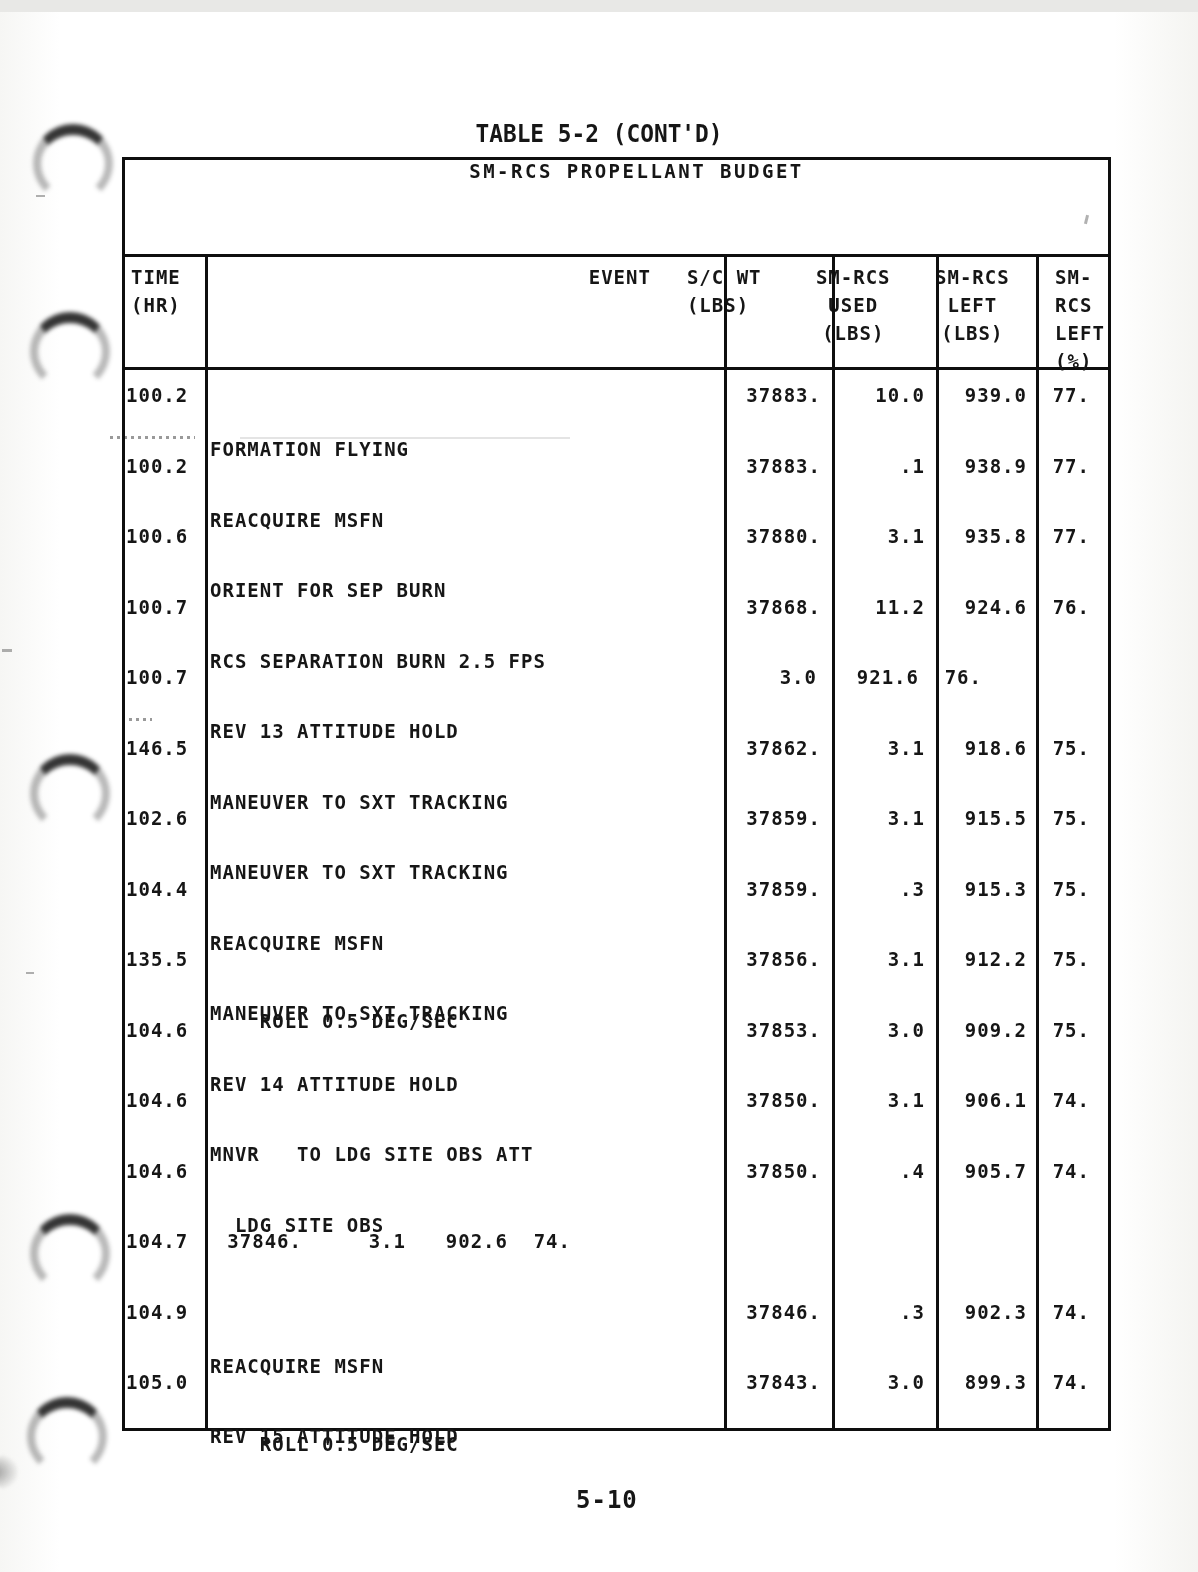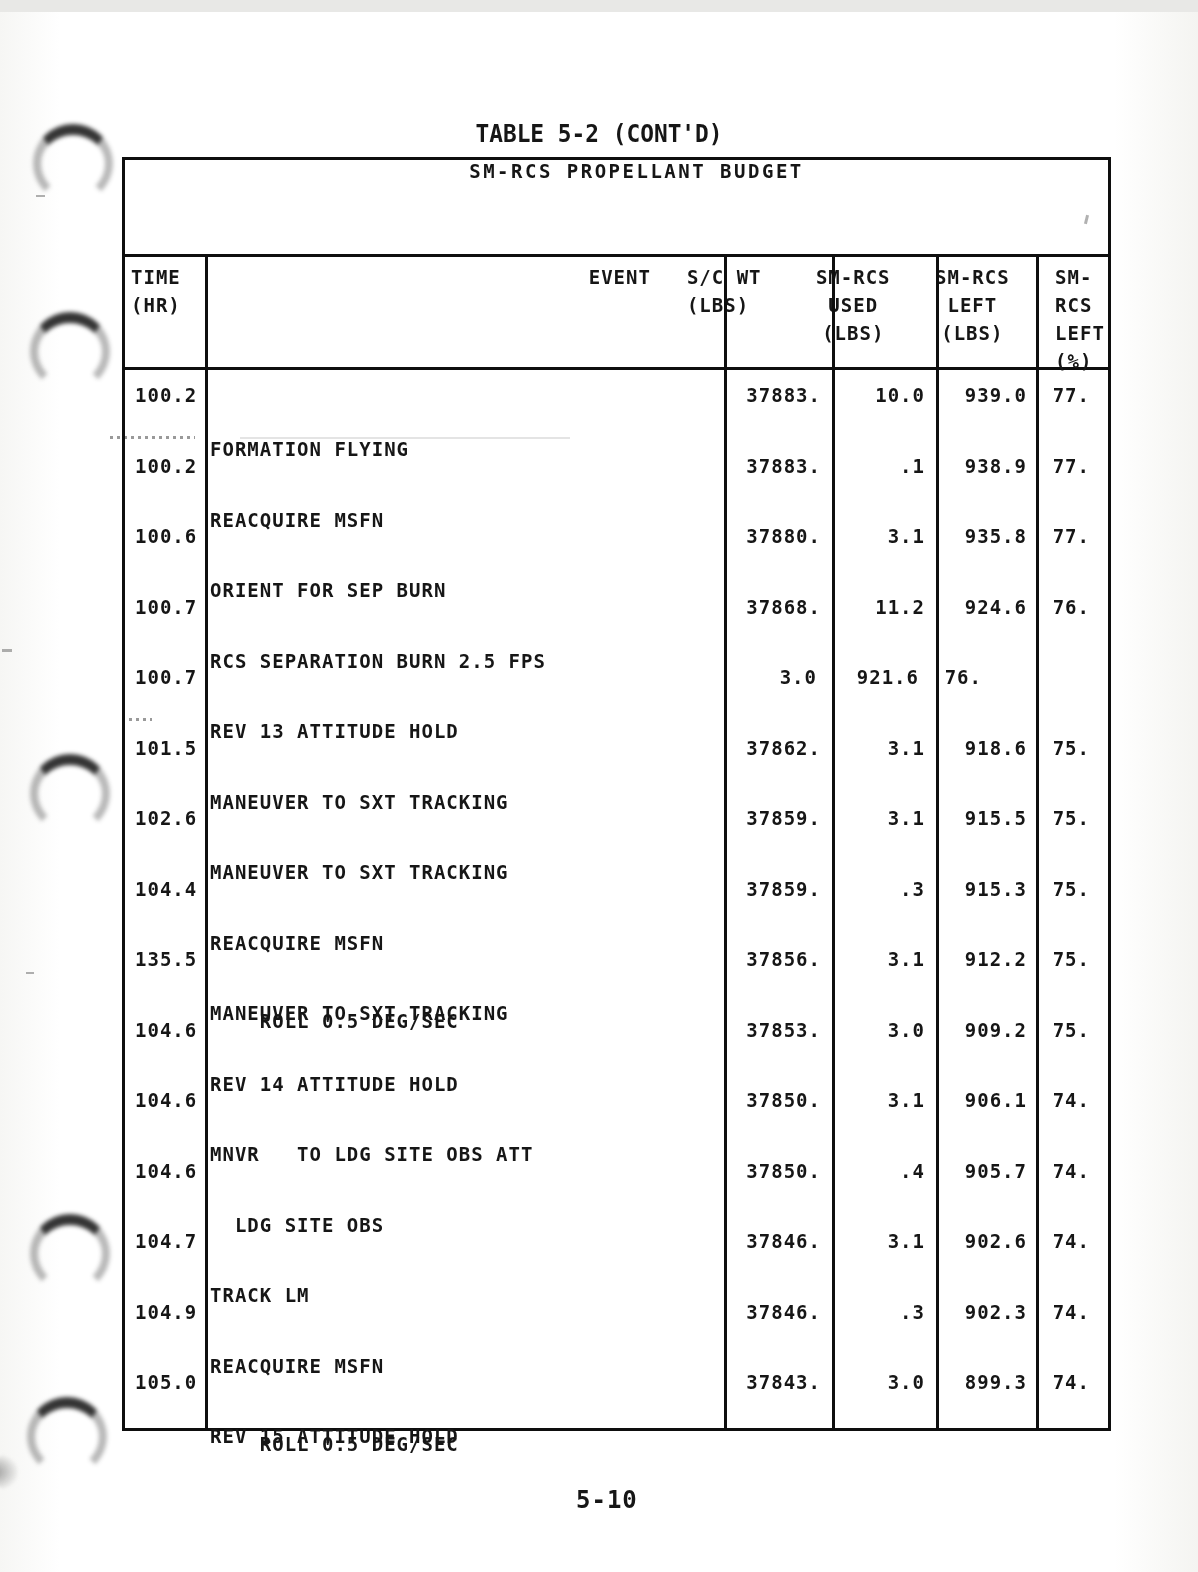--- a/index.html
+++ b/index.html
@@ -59,21 +59,21 @@
   .hcell div{font-weight:700;white-space:pre;}
 
   
   .vline{position:absolute;top:94px;bottom:0;width:2.5px;background:#0e0e0e;}
 
   
   .t-body{height:1058px;}
   .row{display:flex;height:70.53px;box-sizing:border-box;
        font-size:19px;letter-spacing:1px;}
   .cell{box-sizing:border-box;padding-top:14px;}
-  .c-time{width:81px;padding-left:10px;}
+  .c-time{width:81px;padding-left:1px;}
   .c-event{width:519px;padding-left:4px;line-height:26px;}
   .c-scwt{width:108px;text-align:right;padding-right:12px;}
   .c-used{width:104px;text-align:right;padding-right:12px;}
   .c-left{width:100px;text-align:right;padding-right:10px;}
   .c-pct{width:71px;text-align:right;padding-right:18px;}
 
   
   .artifact{position:absolute;pointer-events:none;}
   .dotline{height:3px;filter:blur(.4px);
     background:repeating-linear-gradient(90deg,rgba(70,70,70,.55) 0 3px,transparent 3px 7px);}
@@ -197,21 +197,21 @@
     <div class="cell c-event">
       <div>REV 13 ATTITUDE HOLD</div>
       <div></div>
     </div>
     <div class="cell c-used">3.0</div>
     <div class="cell c-left">921.6</div>
     <div class="cell c-pct">76.</div>
   </div>
 
   <div class="row txt">
-    <div class="cell c-time">101.5</div>
+    <div class="cell c-time">146.5</div>
     <div class="cell c-event">
       <div>MANEUVER TO SXT TRACKING</div>
       <div></div>
     </div>
     <div class="cell c-scwt">37862.</div>
     <div class="cell c-used">3.1</div>
     <div class="cell c-left">918.6</div>
     <div class="cell c-pct">75.</div>
   </div>
 
@@ -282,24 +282,20 @@
       <div></div>
     </div>
     <div class="cell c-scwt">37850.</div>
     <div class="cell c-used">.4</div>
     <div class="cell c-left">905.7</div>
     <div class="cell c-pct">74.</div>
   </div>
 
   <div class="row txt">
     <div class="cell c-time">104.7</div>
-    <div class="cell c-event">
-      <div>TRACK LM</div>
-      <div></div>
-    </div>
     <div class="cell c-scwt">37846.</div>
     <div class="cell c-used">3.1</div>
     <div class="cell c-left">902.6</div>
     <div class="cell c-pct">74.</div>
   </div>
 
   <div class="row txt">
     <div class="cell c-time">104.9</div>
     <div class="cell c-event">
       <div>REACQUIRE MSFN</div>

